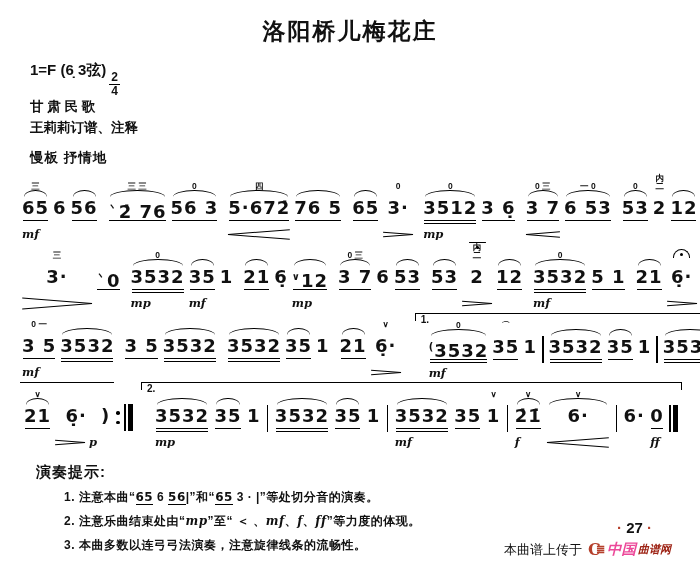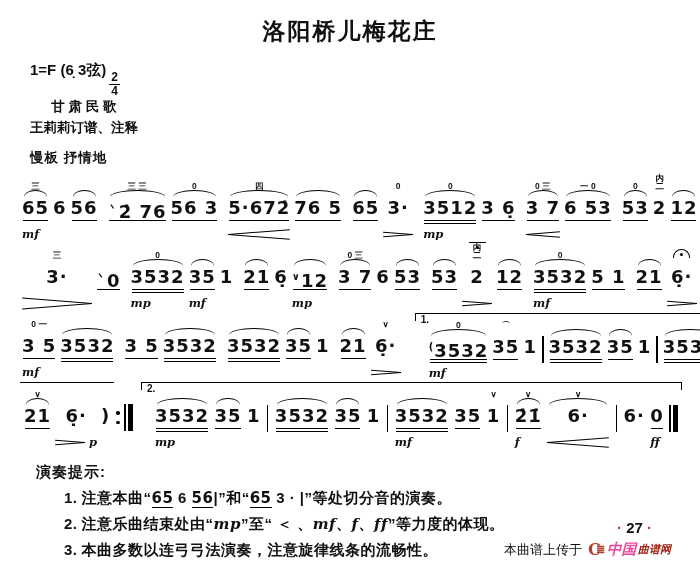--- a/index.html
+++ b/index.html
@@ -5,21 +5,21 @@
   html,body{margin:0;padding:0;width:700px;height:570px;overflow:hidden;background:#fff;}
   body{font-family:"Liberation Sans",sans-serif;color:#111;}
   .page{width:700px;height:570px;position:relative;padding:0;box-sizing:border-box;}
 
   
   .title{ text-align:center; font-size:23px; font-weight:bold; letter-spacing:2px; padding-top:16px;}
   .meta-row{ display:flex; justify-content:space-between; align-items:flex-start; padding:14px 26px 0 30px;flex-direction:column;}
   .keysig{ font-size:15px; font-weight:bold; white-space:nowrap;}
   .frac{ display:inline-flex; flex-direction:column; align-items:center; vertical-align:-6px; font-size:12px; line-height:1.05; margin-left:3px; font-weight:bold;}
   .frac .fn{ border-bottom:1.6px solid #000; padding:0 2px;}
-  .attrib{ text-align:center; font-size:13.5px; font-weight:bold; line-height:1.55;}
+  .attrib{ text-align:left; font-size:13.5px; font-weight:bold; line-height:1.55;}
   .tempo{ font-size:13.5px; font-weight:bold; padding:10px 0 0 30px; letter-spacing:1px;}
 
   
   #score{ padding:8px 18px 0 20px;}
   .sysline{ display:flex; justify-content:space-between; align-items:flex-start; height:66px; margin-bottom:3px;}
   .grp{ display:flex; flex-direction:column; align-items:center; margin:0 2px;}
   .z-top{ height:15px; display:flex; flex-direction:column; justify-content:flex-end; align-items:center; font-size:8.5px; line-height:7.5px; font-weight:bold; white-space:pre-line; text-align:center; overflow:visible;}
   .z-slur{ height:7px; align-self:stretch;}
   .slur{ display:block; height:6px; margin:0 2px; border-top:1.5px solid #000; border-radius:50% 50% 0 0 / 100% 100% 0 0;}
   .z-main{ height:22px; line-height:22px; font-size:18px; font-weight:bold; font-family:"DejaVu Sans",sans-serif; letter-spacing:1px; white-space:pre;}
@@ -45,21 +45,21 @@
   .volta{ position:relative; flex:1 1 auto; display:flex; justify-content:space-between; align-items:flex-start; border-top:1.4px solid #000; margin-left:6px; padding:0 2px 0 12px;}
   .volta::before{ content:attr(data-l); position:absolute; left:6px; top:0; font-size:10px; font-weight:bold;}
   .volta::after{ content:""; position:absolute; left:0; top:0; width:1.4px; height:7px; background:#000;}
   .volta.cont{ flex:0 0 auto; padding-left:2px; margin-left:0;}
   .volta.cont::before,.volta.cont::after{ display:none;}
   .vtick-r{ position:absolute; right:0; top:0; width:1.4px; height:7px; background:#000;}
 
   
   #notes{ padding:12px 20px 0 36px;}
   .nh{ font-size:15px; font-weight:bold; letter-spacing:1px;}
-  .note-line{ font-size:15px; font-weight:bold; padding:7px 0 0 28px; letter-spacing:0.5px;}
+  .note-line{ font-size:12px; font-weight:bold; padding:7px 0 0 28px; letter-spacing:0.5px;}
   .note-line .num{ margin-right:4px;}
   .seg-u{ font-family:"DejaVu Sans",sans-serif; border-bottom:1.6px solid #000; padding-bottom:0px;}
   .seg-dyn{ font-family:"DejaVu Serif",serif; font-style:italic;}
 
   
   .pagenum{ position:absolute; right:48px; top:519px; font-size:15px; font-weight:bold;}
   .pagenum .dot{ color:var(--accent,#8b2015);}
   .footer{ position:absolute; right:29px; top:540px; display:flex; align-items:flex-end; gap:6px; font-size:13px;}
   .logo{ display:flex; align-items:center; gap:2px; font-weight:bold;}
   .logo-icon{ position:relative; width:17px; height:16px; display:inline-block;}

